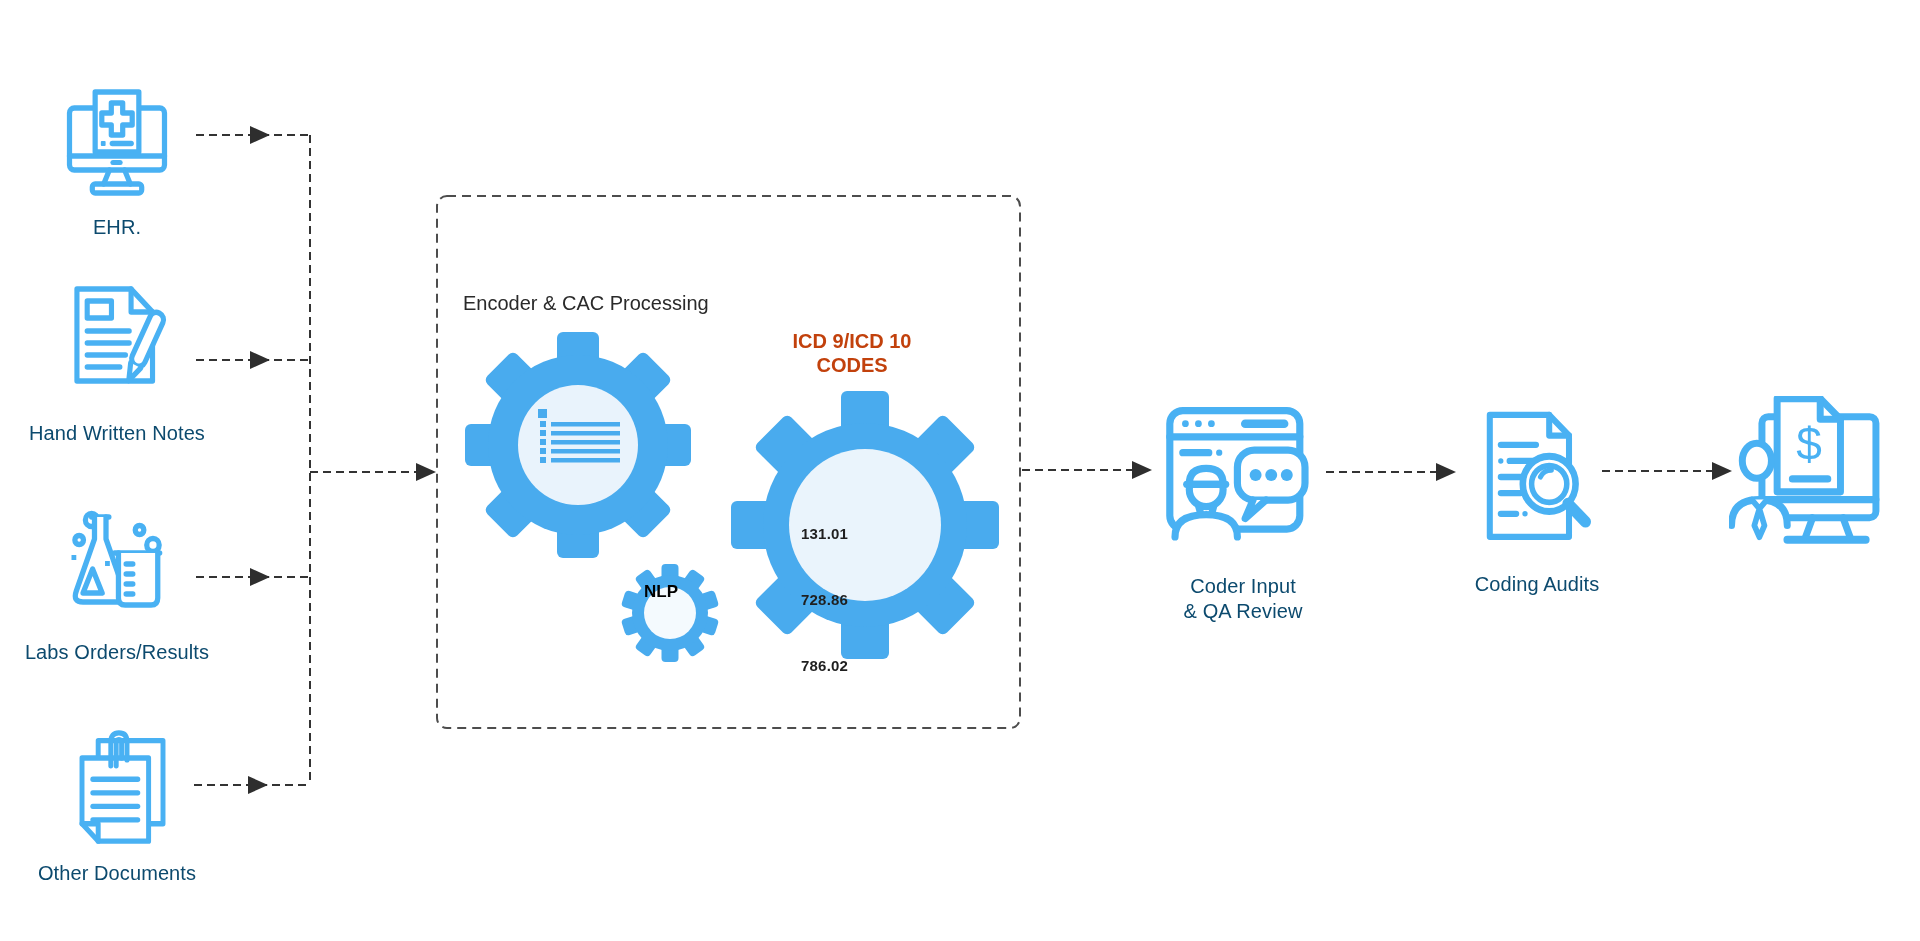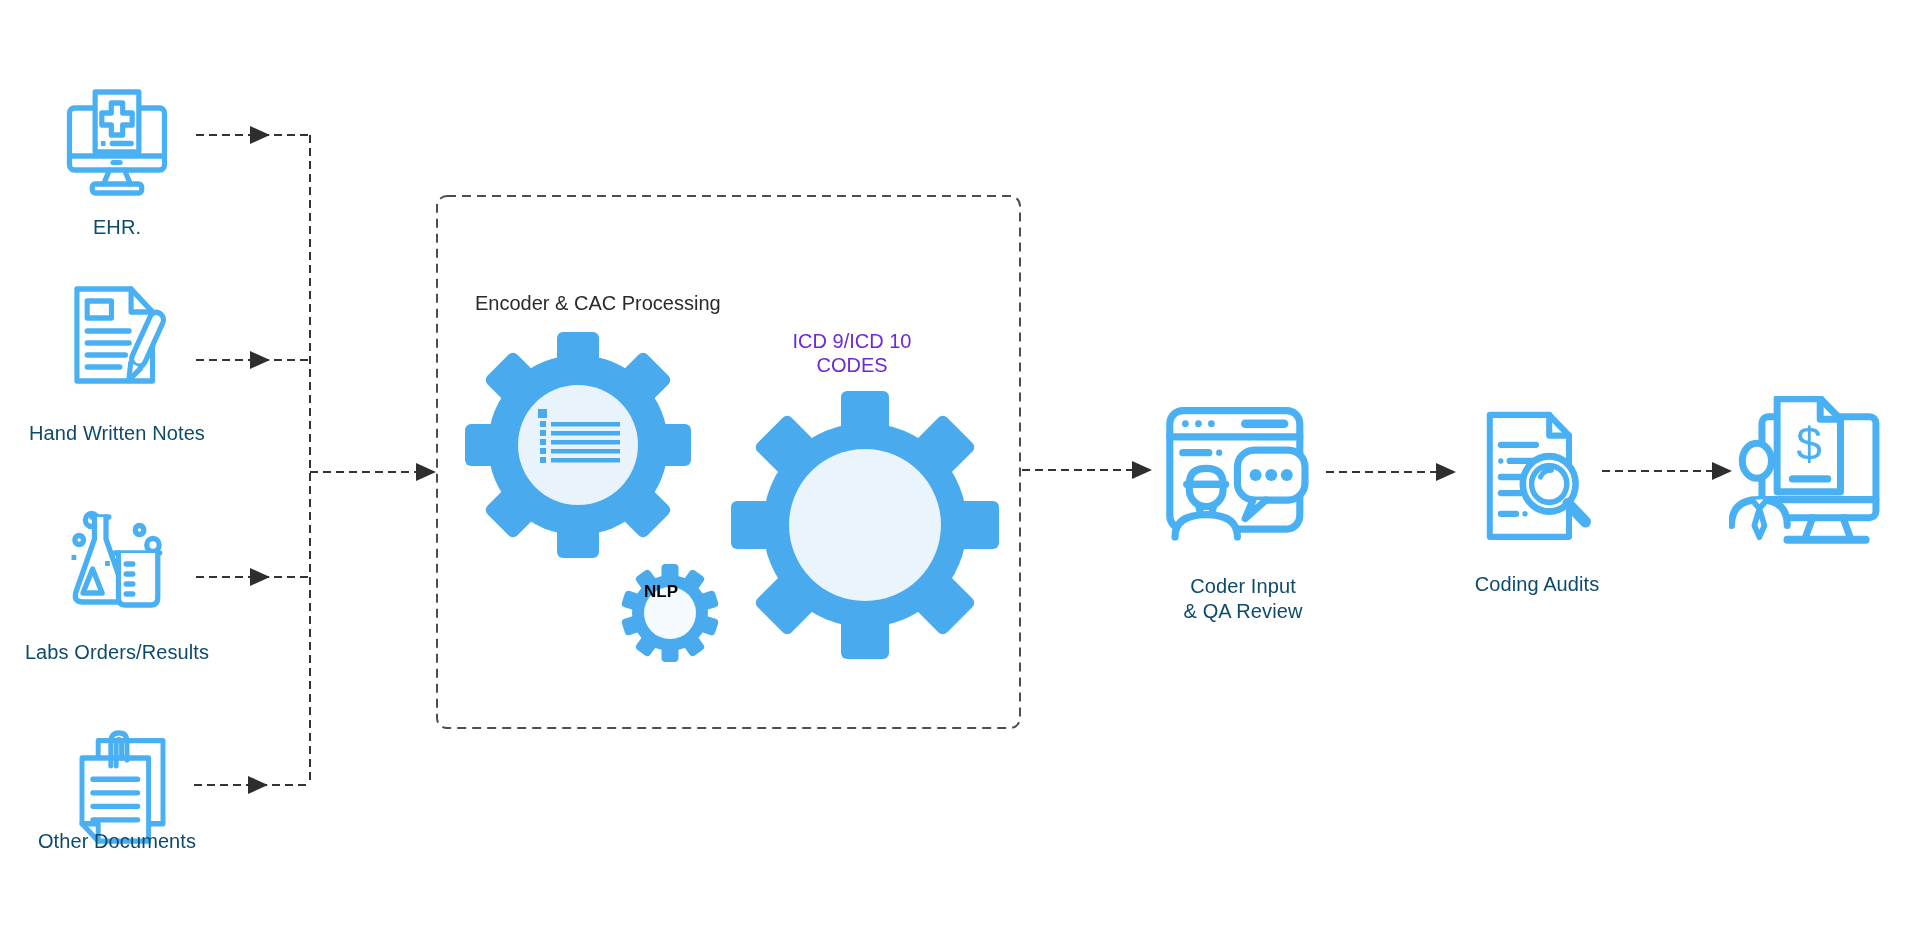--- a/index.html
+++ b/index.html
@@ -3,23 +3,23 @@
 <meta charset="utf-8">
 <style>
   html,body{margin:0;padding:0;background:#fff;}
   body{width:1920px;height:941px;overflow:hidden;position:relative;
        font-family:"Liberation Sans", sans-serif;color:#2b2b2b;}
   .stage{position:absolute;inset:0;width:1920px;height:941px;background:#fff;}
   .layer{position:absolute;left:0;top:0;width:1920px;height:941px;}
   .node-icon{position:absolute;}
   .lbl{position:absolute;text-align:center;font-size:20px;font-weight:500;
        color:#0c4a6e;line-height:25px;letter-spacing:.1px;}
-  .box-title{position:absolute;left:463px;top:292px;font-size:20px;font-weight:500;color:#2a2a2a;margin-left:12px;}
+  .box-title{position:absolute;left:463px;top:292px;font-size:20px;font-weight:500;color:#2a2a2a;}
   .icd-heading{position:absolute;left:752px;top:329px;width:200px;text-align:center;
-       font-size:20px;font-weight:400;line-height:24px;color:#6d28d9;}
+       font-size:20px;font-weight:700;line-height:24px;color:#c2410c;}
   .codes-col{position:absolute;top:479px;font-size:15px;font-weight:700;
        line-height:22px;color:#1f1f1f;letter-spacing:.2px;white-space:pre;}
   .codes-col-1{left:801px;}
   .codes-col-2{left:867px;}
   .nlp-lbl{position:absolute;left:644px;top:582px;width:54px;text-align:left;
        font-size:17px;font-weight:700;color:#000000;}
   .dollar{position:absolute;left:1789px;top:421px;width:40px;text-align:center;
        font-size:46px;line-height:1;font-weight:500;color:#49b1f3;}
 </style>
 </head>
@@ -174,29 +174,34 @@
       <path d="M20 30 H94 V116 H38 L20 98 Z" fill="#ffffff"></path>
       <path d="M20 98 H38 V116"></path>
       <path d="M52 38 V13 Q52 4 61 4 Q70 4 70 13 V32"></path>
       <path d="M58 38 V15 Q58 11 61 11 Q64 11 64 15 V30"></path>
       <line x1="32" y1="52" x2="82" y2="52"></line>
       <line x1="32" y1="66" x2="82" y2="66"></line>
       <line x1="32" y1="80" x2="82" y2="80"></line>
       <line x1="32" y1="94" x2="82" y2="94"></line>
     </g>
   </svg>
-  <div class="lbl" style="left:7px;top:829px;width:220px">Other Documents</div>
+  <div class="lbl" style="left:7px;top:861px;width:220px">Other Documents</div>
 
   <div class="box-title">Encoder &amp; CAC Processing</div>
 
   <div class="icd-heading">
     <div>ICD 9/ICD 10</div>
     <div>CODES</div>
   </div>
 
+  <div class="codes-col codes-col-1">
+    <div>131.01</div>
+    <div>728.86</div>
+    <div>786.02</div>
+  </div>
 
   <div class="nlp-lbl">NLP</div>
 
   <svg class="node-icon" style="left:1162px;top:400px;width:156px;height:158px" viewBox="0 0 120 120" preserveAspectRatio="none">
     <g stroke="#49b1f3" stroke-width="5.5" fill="none" stroke-linecap="round" stroke-linejoin="round">
       <rect x="6" y="8" width="100" height="90" rx="10" fill="#ffffff"></rect>
       <line x1="6" y1="28" x2="106" y2="28"></line>
       <circle cx="18" cy="18" r="2.6" fill="#49b1f3" stroke="none"></circle>
       <circle cx="28" cy="18" r="2.6" fill="#49b1f3" stroke="none"></circle>
       <circle cx="38" cy="18" r="2.6" fill="#49b1f3" stroke="none"></circle>

